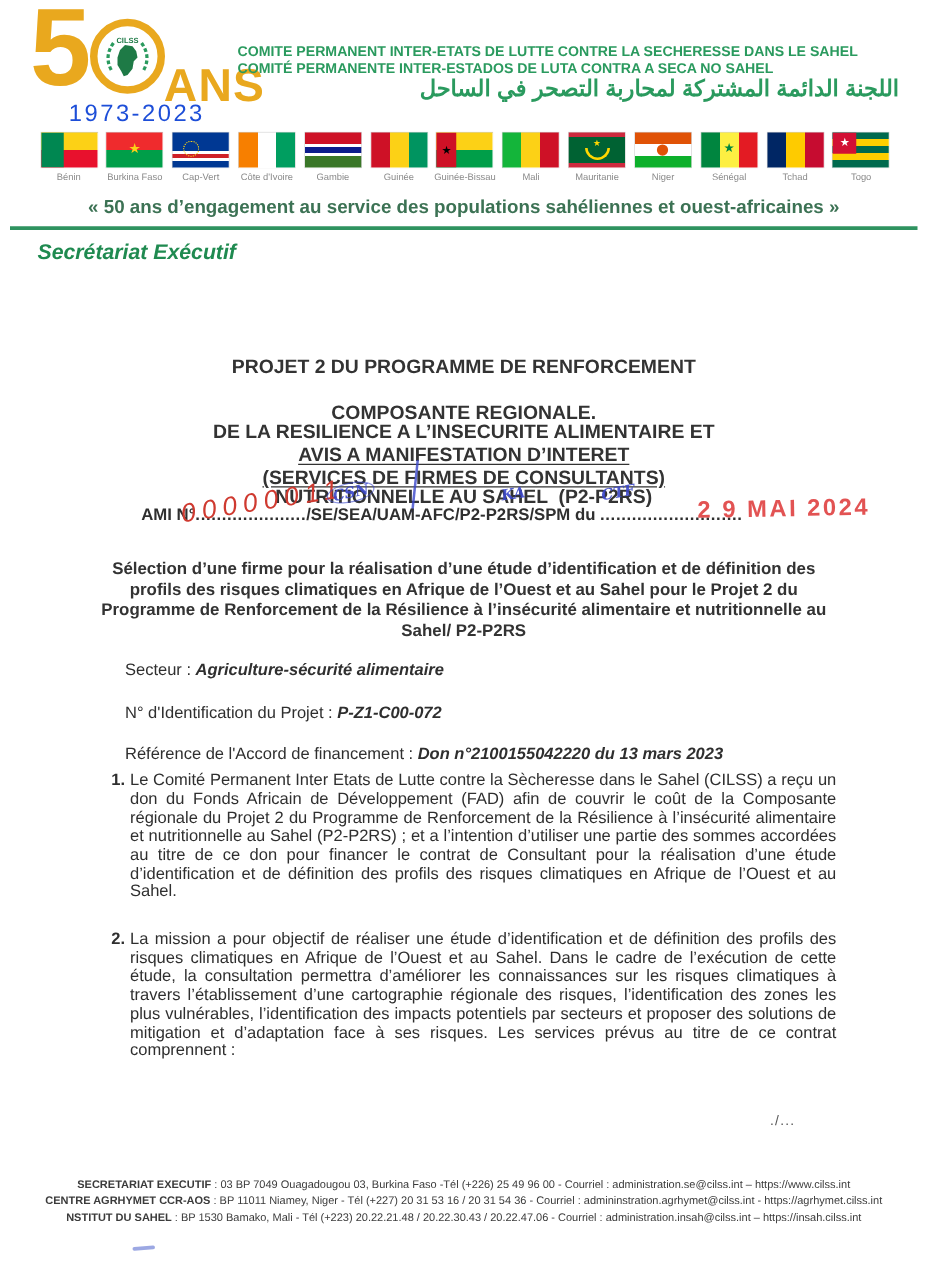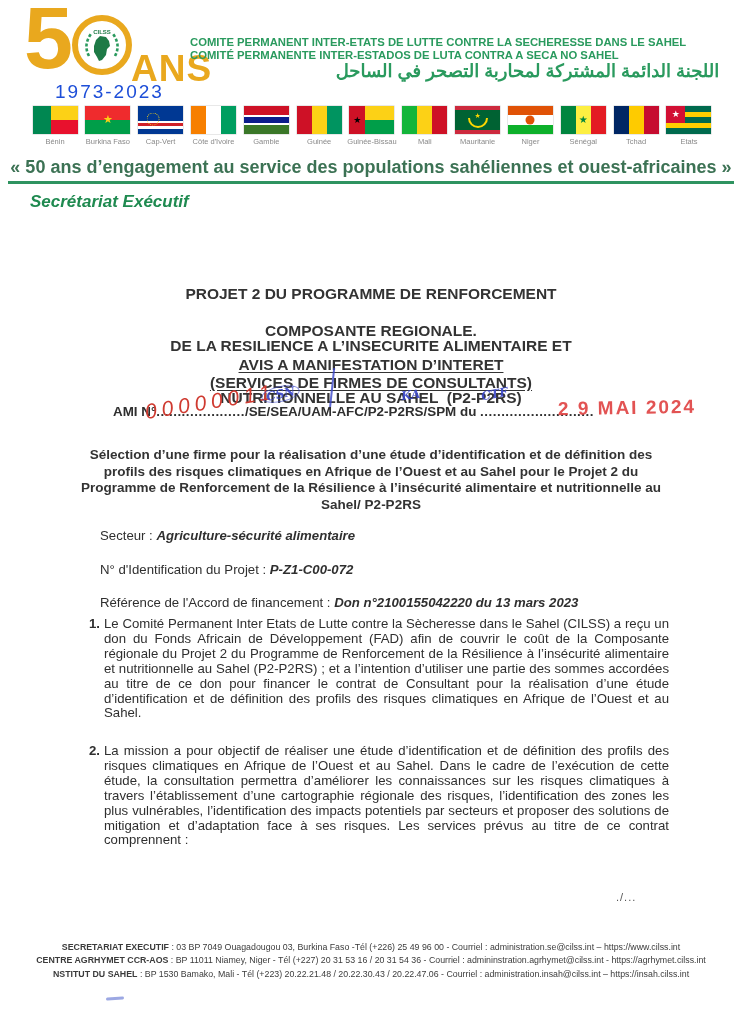--- a/index.html
+++ b/index.html
@@ -36,21 +36,21 @@
   .f-mauritanie::before{content:"";position:absolute;left:50%;top:44%;width:16px;height:8px;border:2px solid #ffd700;border-top:none;border-radius:0 0 16px 16px;transform:translateX(-50%);}
   .f-mauritanie::after{content:"★";position:absolute;left:50%;top:20%;transform:translateX(-50%);color:#ffd700;font-size:7px;line-height:1;}
   .f-niger{background:linear-gradient(180deg,#e05206 0 33%,#ffffff 33% 67%,#0db02b 67%);}
   .f-niger::after{content:"";position:absolute;left:50%;top:50%;width:9px;height:9px;background:#e05206;border-radius:50%;transform:translate(-50%,-50%);}
   .f-senegal{background:linear-gradient(90deg,#00853f 0 33.4%,#fdef42 33.4% 66.7%,#e31b23 66.7%);}
   .f-senegal::after{content:"★";position:absolute;left:50%;top:50%;transform:translate(-50%,-52%);color:#00853f;font-size:10px;line-height:1;}
   .f-tchad{background:linear-gradient(90deg,#002664 0 33.4%,#fecb00 33.4% 66.7%,#c60c30 66.7%);}
   .f-togo{background:linear-gradient(180deg,#006a4e 0 20%,#ffce00 20% 40%,#006a4e 40% 60%,#ffce00 60% 80%,#006a4e 80%);}
   .f-togo::before{content:"★";position:absolute;left:0;top:0;width:42%;height:60%;background:#d21034;color:#fff;font-size:9px;display:flex;align-items:center;justify-content:center;}
   
-  .motto{position:absolute;left:0;right:0;top:157px;text-align:center;font-size:18px;font-weight:bold;color:#3c7254;}
+  .motto{position:absolute;left:0;right:0;top:157px;text-align:center;font-size:15px;font-weight:bold;color:#3c7254;}
   .rule{position:absolute;left:8px;right:8px;top:181px;height:3px;background:#2f9360;}
   .dept{position:absolute;left:30px;top:192px;font-size:17px;font-weight:bold;font-style:italic;color:#1f8a50;}
   
   .title{position:absolute;left:0;right:0;top:250px;text-align:center;font-size:15.5px;font-weight:bold;line-height:17.4px;white-space:pre-wrap;color:#333;}
   .component{position:absolute;left:0;right:0;top:322px;text-align:center;font-size:15.5px;font-weight:bold;color:#333;}
   .avis{position:absolute;left:0;right:0;top:356px;text-align:center;font-size:15.5px;font-weight:bold;line-height:18px;color:#333;}
   .avis div{text-decoration:underline;text-underline-offset:2px;}
   .ami-row{position:absolute;left:113px;top:404px;font-size:13.4px;font-weight:bold;white-space:pre;color:#2f2f2f;}
   .dots{letter-spacing:.5px;}
   .handwritten{position:absolute;left:34px;top:-4px;font-size:21px;font-style:italic;color:#cf3a30;letter-spacing:5px;transform:rotate(-9deg);transform-origin:left bottom;font-weight:normal;}
@@ -144,21 +144,21 @@
     <div class="flag-slot">
         <div class="flag f-senegal"></div>
         <div class="flag-caption">Sénégal</div>
       </div>
     <div class="flag-slot">
         <div class="flag f-tchad"></div>
         <div class="flag-caption">Tchad</div>
       </div>
     <div class="flag-slot">
         <div class="flag f-togo"></div>
-        <div class="flag-caption">Etats</div>
+        <div class="flag-caption">Togo</div>
       </div>
   </div>
 
   <div class="motto">« 50 ans d’engagement au service des populations sahéliennes et ouest-africaines »</div>
   <div class="rule"></div>
   <div class="dept">Secrétariat Exécutif</div>
 
   <div class="title">
     <div>PROJET 2 DU PROGRAMME DE RENFORCEMENT</div>
     <div>DE LA RESILIENCE A L’INSECURITE ALIMENTAIRE ET</div>

